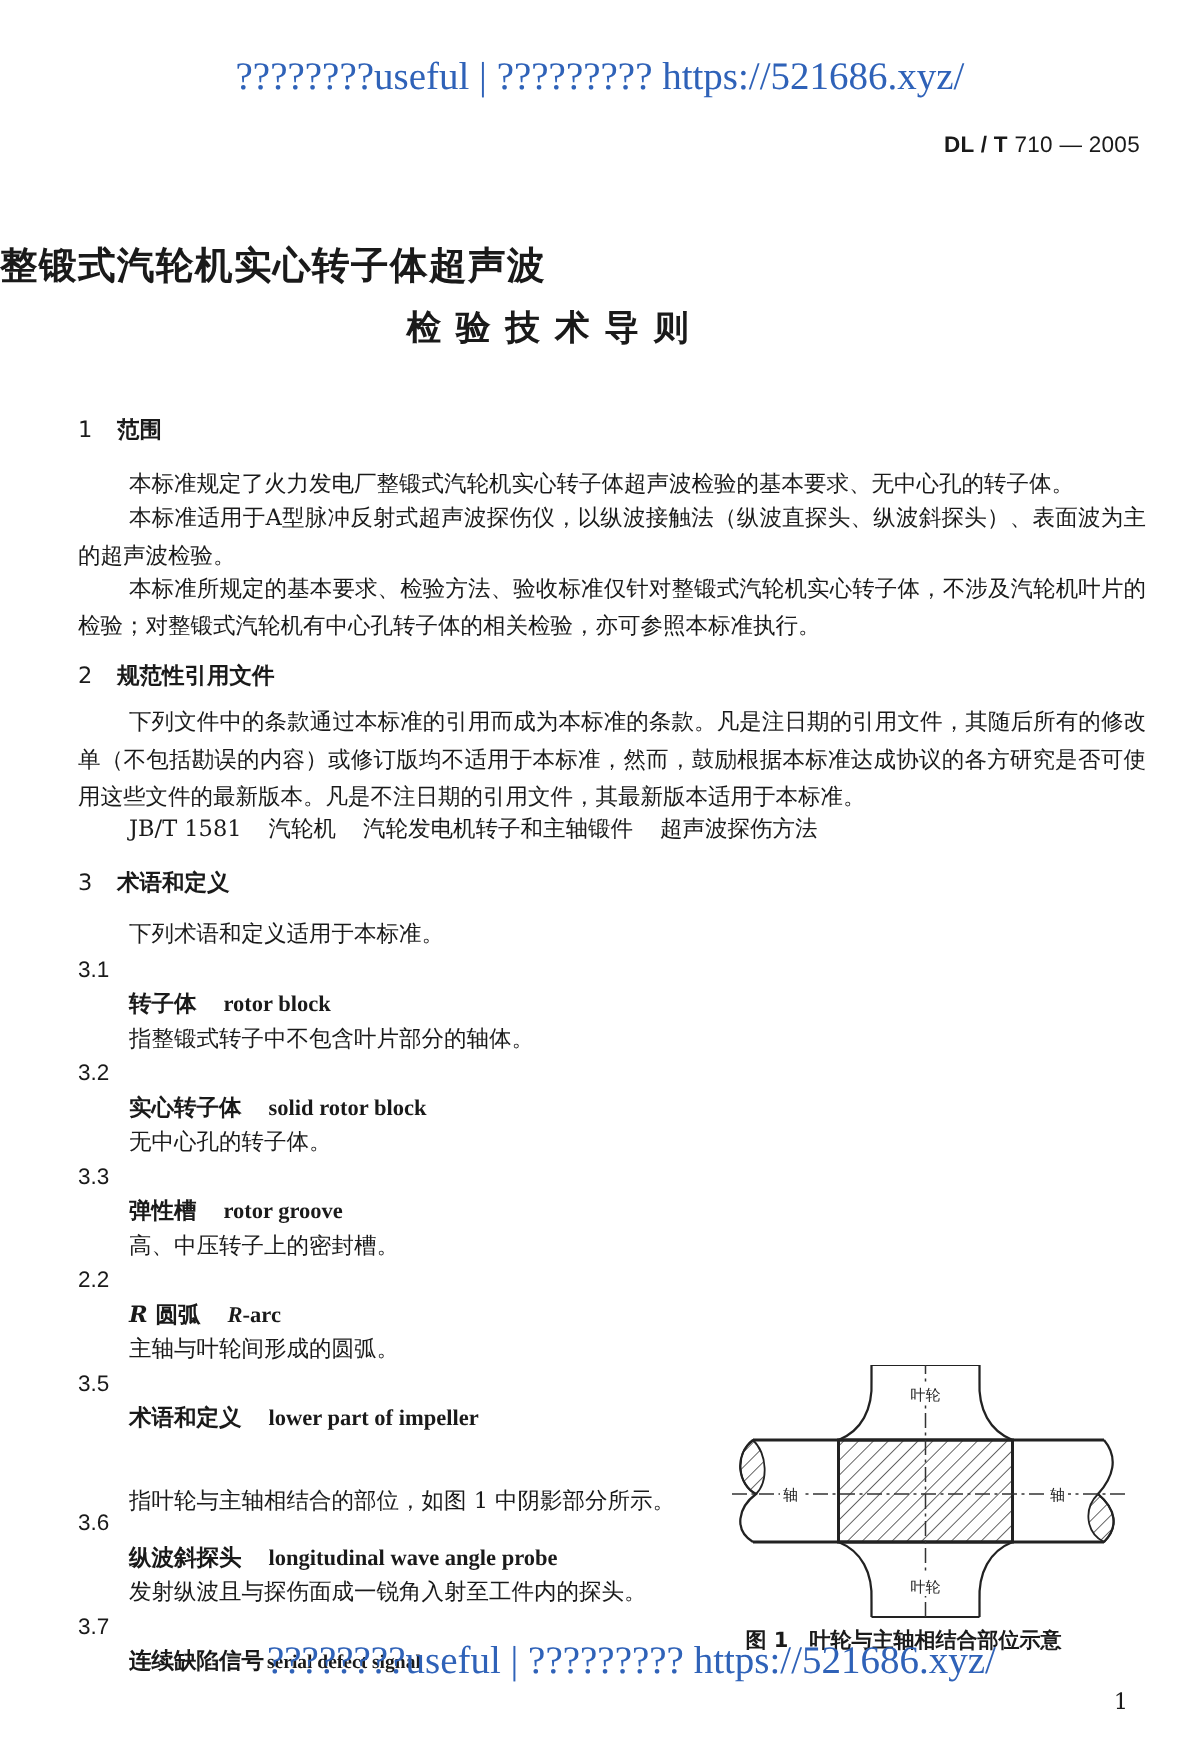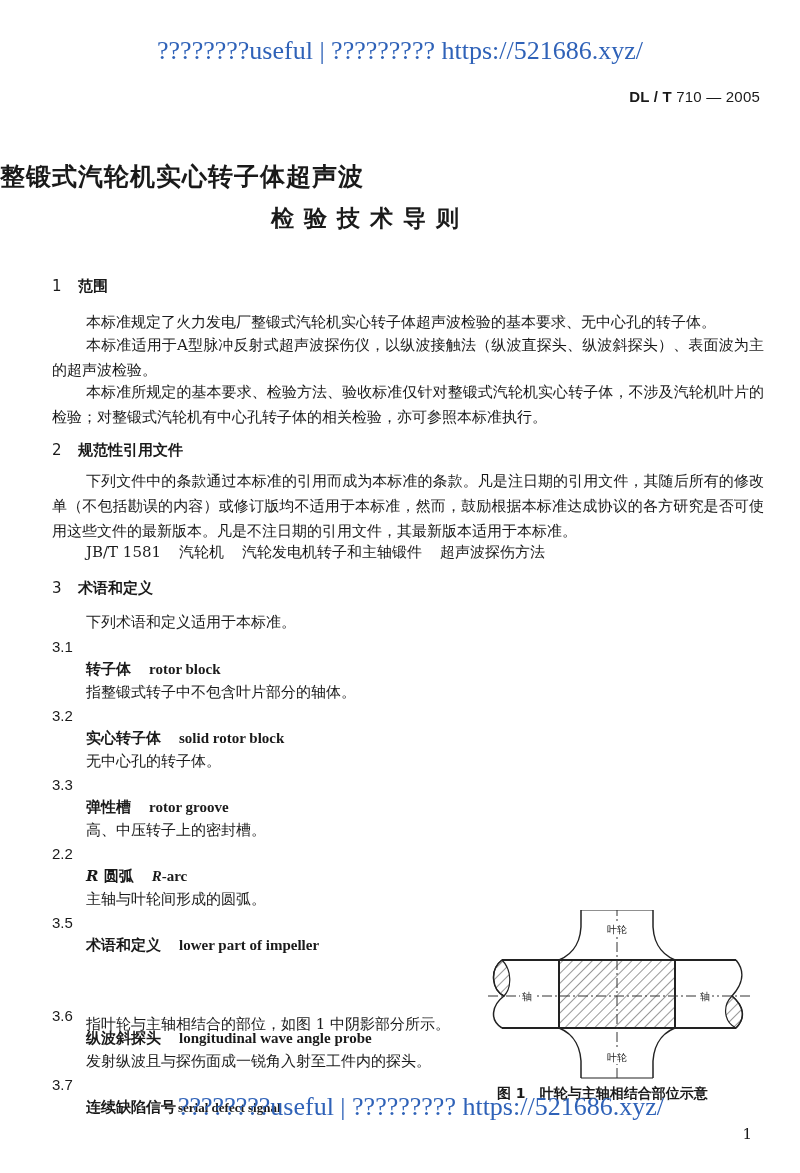--- a/index.html
+++ b/index.html
@@ -116,21 +116,21 @@
 <div class="abs term" style="top:867px;">
   <i>R</i>
   <span>圆弧</span><span class="en"><i>R</i><span>-arc</span></span>
 </div>
 <div class="abs def" style="top:890px;">主轴与叶轮间形成的圆弧。</div>
 
 <div class="abs clause-no" style="top:914px;">3.5</div>
 <div class="abs term" style="top:936px;">
   <span>术语和定义</span><span class="en">lower part of impeller</span>
 </div>
-<div class="abs def-wrap" style="top:1012px;">指叶轮与主轴相结合的部位，如图 1 中阴影部分所示。</div>
+<div class="abs def-wrap" style="top:988px;">指叶轮与主轴相结合的部位，如图 1 中阴影部分所示。</div>
 
 <div class="abs clause-no" style="top:1007px;">3.6</div>
 <div class="abs term" style="top:1029px;">
   <span>纵波斜探头</span><span class="en">longitudinal wave angle probe</span>
 </div>
 <div class="abs def" style="top:1052px;">发射纵波且与探伤面成一锐角入射至工件内的探头。</div>
 
 <div class="abs clause-no" style="top:1076px;">3.7</div>
 <div class="abs term" style="top:1098px;">
   <span>连续缺陷信号</span><span class="en" style="margin-left:2px; font-size:13px;">serial defect signal</span>

